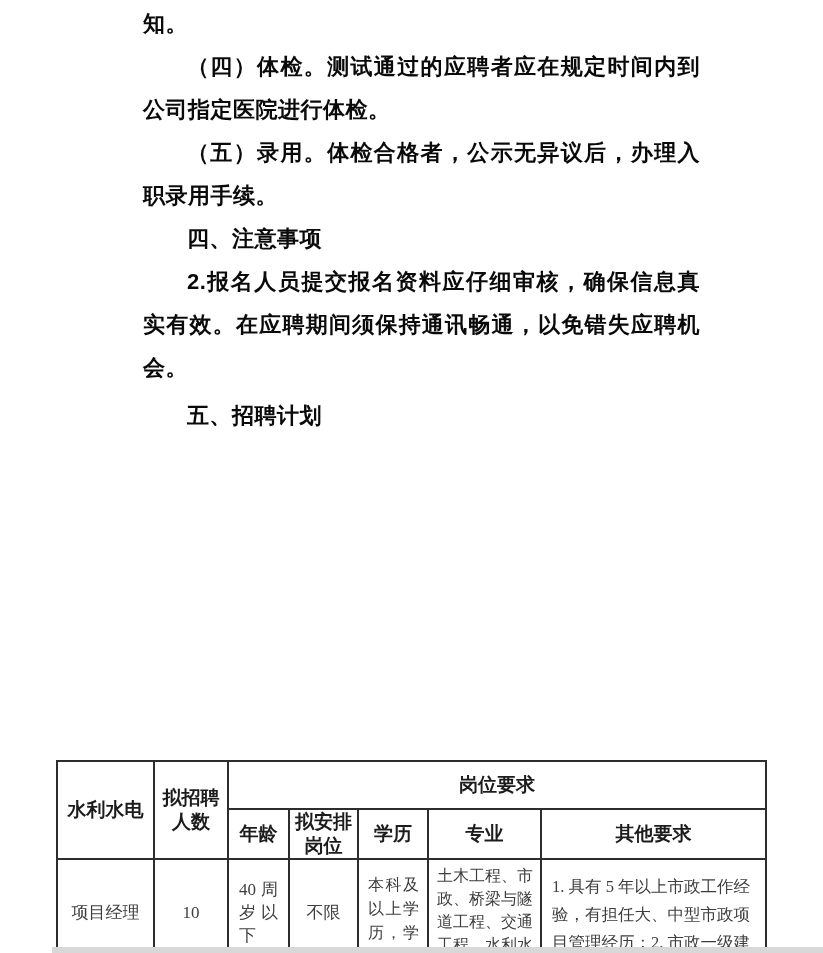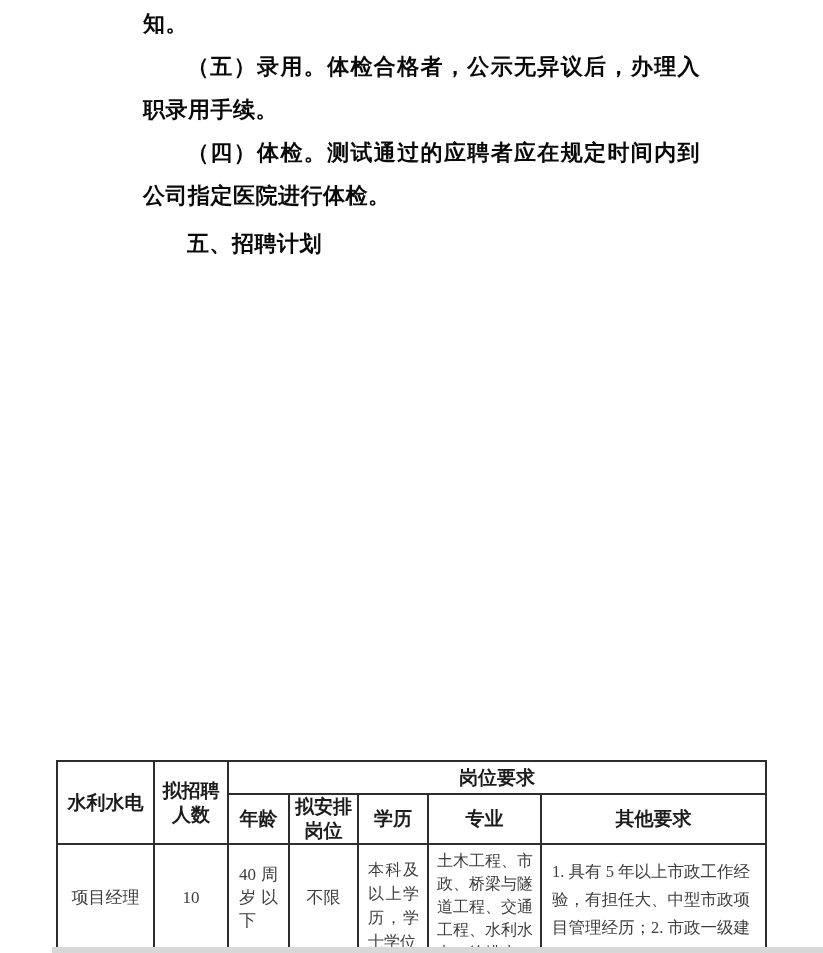--- a/index.html
+++ b/index.html
@@ -49,21 +49,21 @@
     text-align: center;
     vertical-align: middle;
     overflow: hidden;
   }
   table.plan th {
     font-size: 19px;
     font-weight: 700;
     color: #1c1c1c;
     line-height: 24px;
   }
-  tr.hdr-top th.group-hdr { height: 33px; margin-top: 36px; }
+  tr.hdr-top th.group-hdr { height: 48px; margin-top: 36px; }
   tr.hdr-sub th { height: 43px; }
   tr.body-row td {
     height: 107px;
     font-size: 17px;
     color: #3d3d3d;
     line-height: 23px;
   }
   td.vtop { vertical-align: top; }
   .clip { overflow: hidden; }
   .cell-major {
@@ -103,22 +103,24 @@
     width: 771px;
     height: 6px;
     background: #d8d8d8;
   }
 </style>
 </head>
 <body>
 
 <div class="text-block">
   <p class="para">知。</p>
+  <p class="para indent">（四）体检。测试通过的应聘者应在规定时间内到公司指定医院进行体检。</p>
   <p class="para indent">（五）录用。体检合格者，公示无异议后，办理入职录用手续。</p>
-  <p class="para indent">（四）体检。测试通过的应聘者应在规定时间内到公司指定医院进行体检。</p>
+  <p class="para indent">四、注意事项</p>
+  <p class="para indent">2.报名人员提交报名资料应仔细审核，确保信息真实有效。在应聘期间须保持通讯畅通，以免错失应聘机会。</p>
   <p class="para indent heading-gap">五、招聘计划</p>
 </div>
 
 <div class="plan-table-wrap">
   <table class="plan">
     <colgroup>
       <col style="width:97px">
       <col style="width:74px">
       <col style="width:61px">
       <col style="width:69px">

